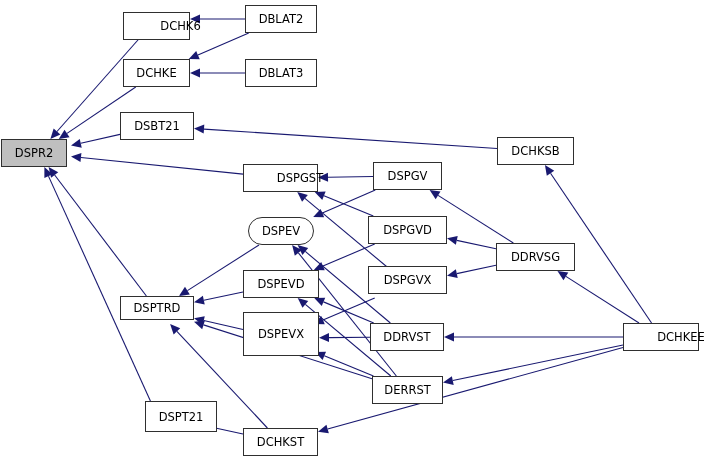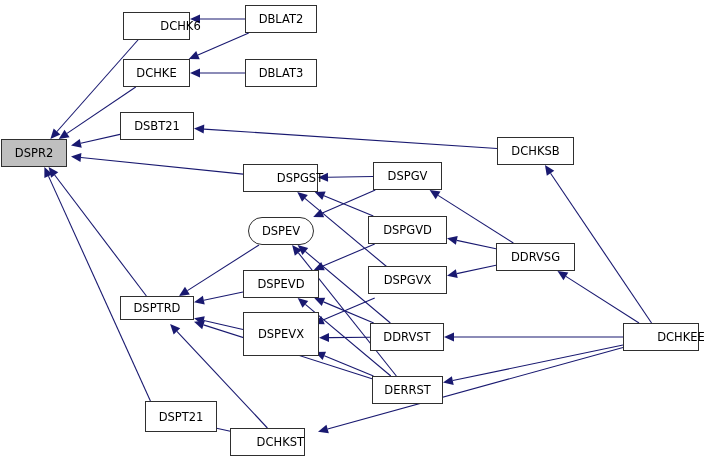--- a/index.html
+++ b/index.html
@@ -188,21 +188,21 @@
     </div>
     <div class="node" style="left: 248px; top: 217px; width: 66px; height: 28px; border-radius: 14px;">
       <span>DSPEV</span>
     </div>
     <div class="node" style="left: 243px; top: 270px; width: 76px; height: 28px;">
       <span>DSPEVD</span>
     </div>
     <div class="node" style="left: 243px; top: 312px; width: 76px; height: 44px;">
       <span>DSPEVX</span>
     </div>
-    <div class="node" style="left: 230px; top: 428px; width: 75px; height: 28px; justify-content: flex-end;">
+    <div class="node" style="left: 243px; top: 428px; width: 75px; height: 28px;">
       <span>DCHKST</span>
     </div>
     <div class="node" style="left: 373px; top: 162px; width: 69px; height: 28px;">
       <span>DSPGV</span>
     </div>
     <div class="node" style="left: 368px; top: 216px; width: 79px; height: 28px;">
       <span>DSPGVD</span>
     </div>
     <div class="node" style="left: 368px; top: 266px; width: 79px; height: 28px;">
       <span>DSPGVX</span>

